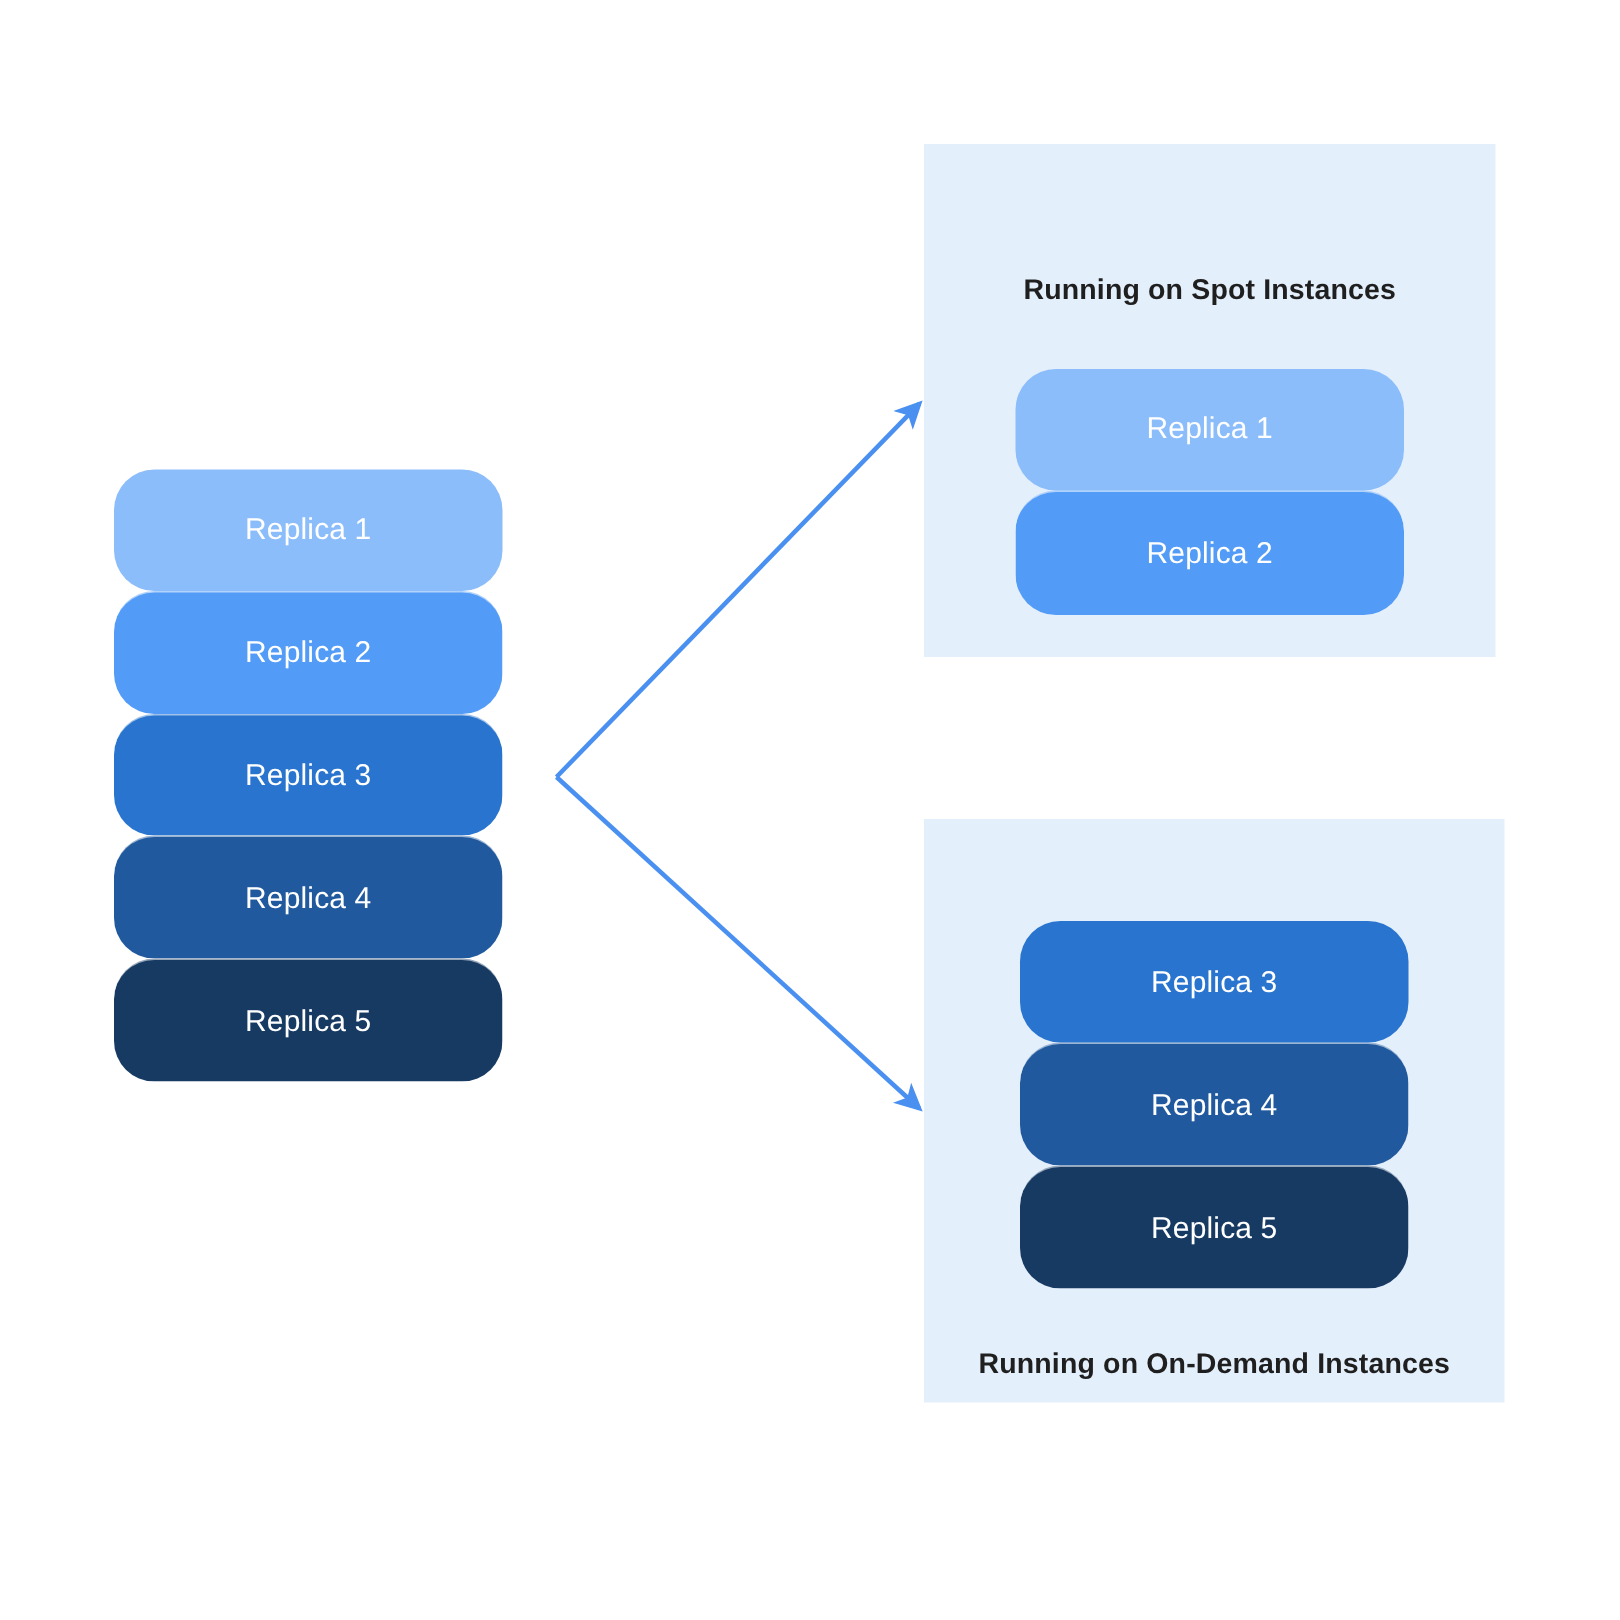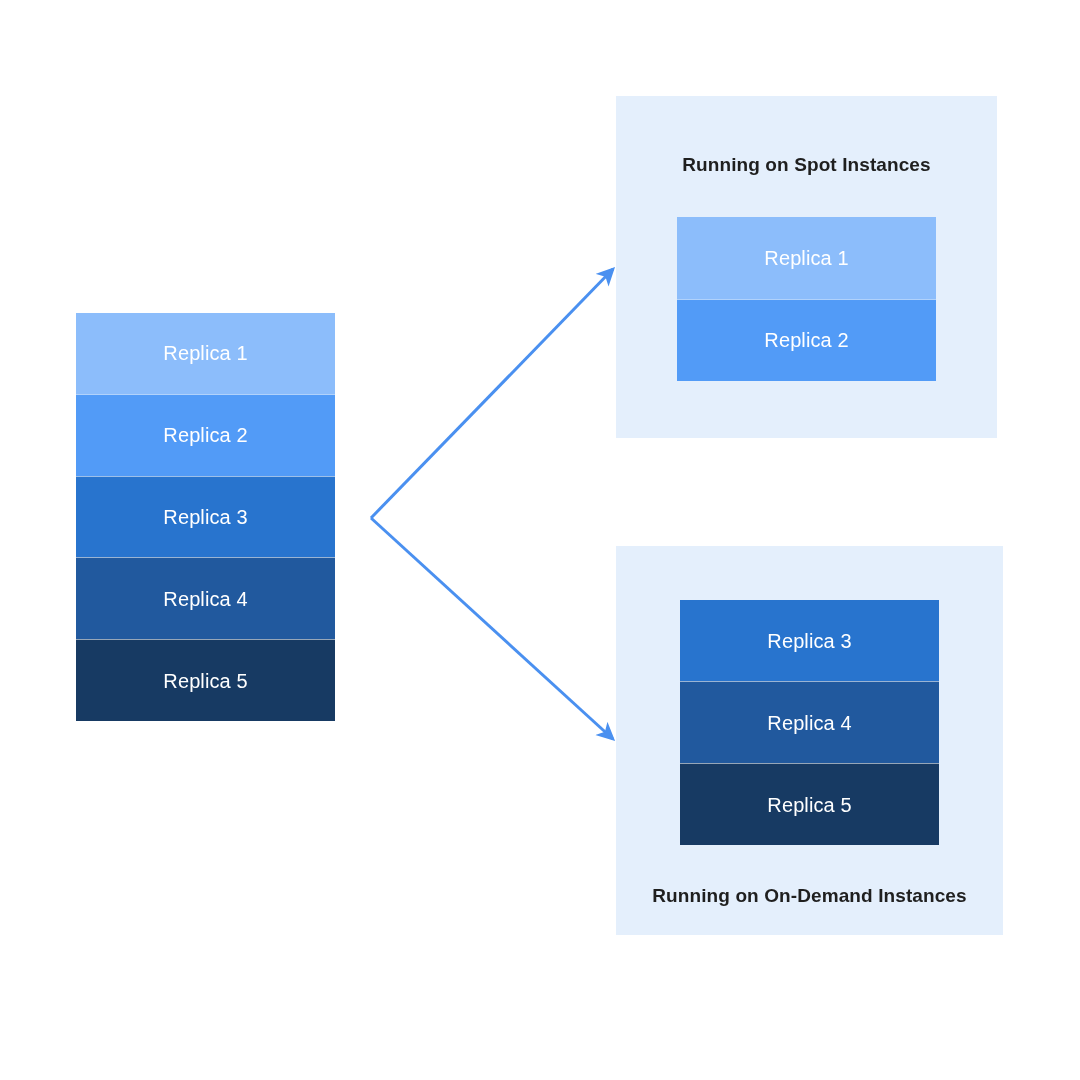--- a/index.html
+++ b/index.html
@@ -37,20 +37,21 @@
     display: flex;
     align-items: center;
     justify-content: center;
     box-sizing: border-box;
     color: #ffffff;
     font-size: 20px;
     font-weight: 400;
     letter-spacing: 0.1px;
     line-height: 1;
     white-space: nowrap;
+    border-radius: 27px;
   }
   .replica-band + .replica-band {
     border-top: 1px solid rgba(255,255,255,0.55);
   }
 
   
   #workload-group {
     position: absolute;
     left: 76px;
     top: 313px;
@@ -76,20 +77,21 @@
   }
 
   
   .instance-panel {
     position: absolute;
     background: #e4effc;
     display: flex;
     flex-direction: column;
     align-items: center;
     box-sizing: border-box;
+    justify-content: center;
   }
   .panel-title {
     font-size: 19px;
     font-weight: 700;
     color: #1f1f1f;
     letter-spacing: 0.1px;
     white-space: nowrap;
     text-align: center;
   }
   .panel-stack {

